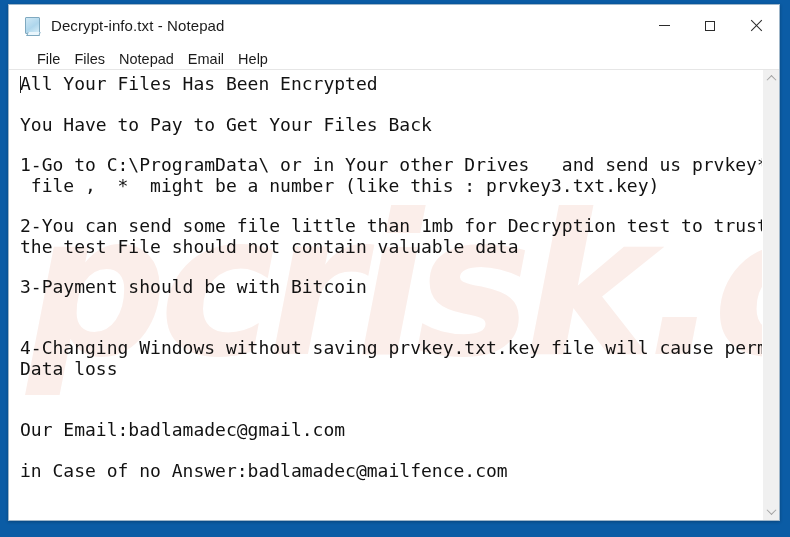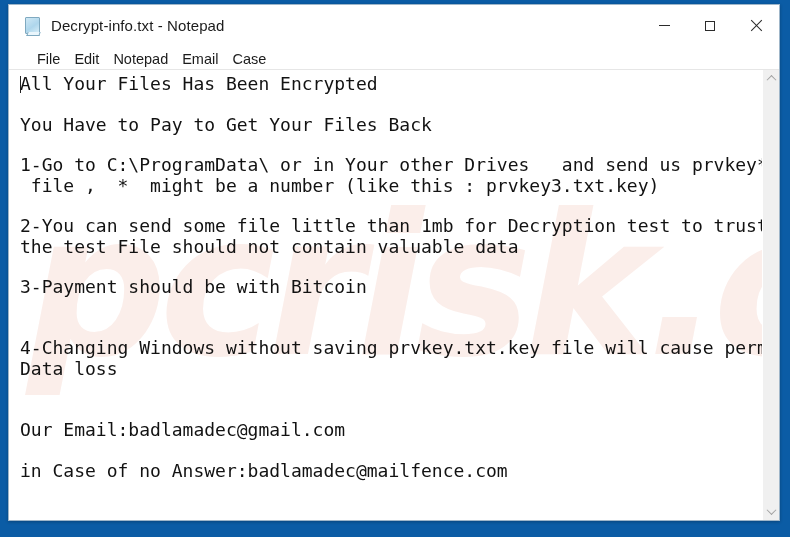--- a/index.html
+++ b/index.html
@@ -245,24 +245,24 @@
           <span class="glyph-max"></span>
         </div>
         <div class="win-btn" id="close-button">
           <span class="glyph-close"></span>
         </div>
       </div>
     </div>
 
     <div id="menu-bar">
       <div class="menu-item">File</div>
-      <div class="menu-item">Edit</div>
+      <div class="menu-item">Files</div>
       <div class="menu-item">Notepad</div>
       <div class="menu-item">Email</div>
-      <div class="menu-item">Case</div>
+      <div class="menu-item">Help</div>
     </div>
 
     <div id="editor-area">
 
       <div id="watermark">
         <div class="wm-text">pcrisk.com</div>
       </div>
 
       <div id="text-content">All Your Files Has Been Encrypted
 

